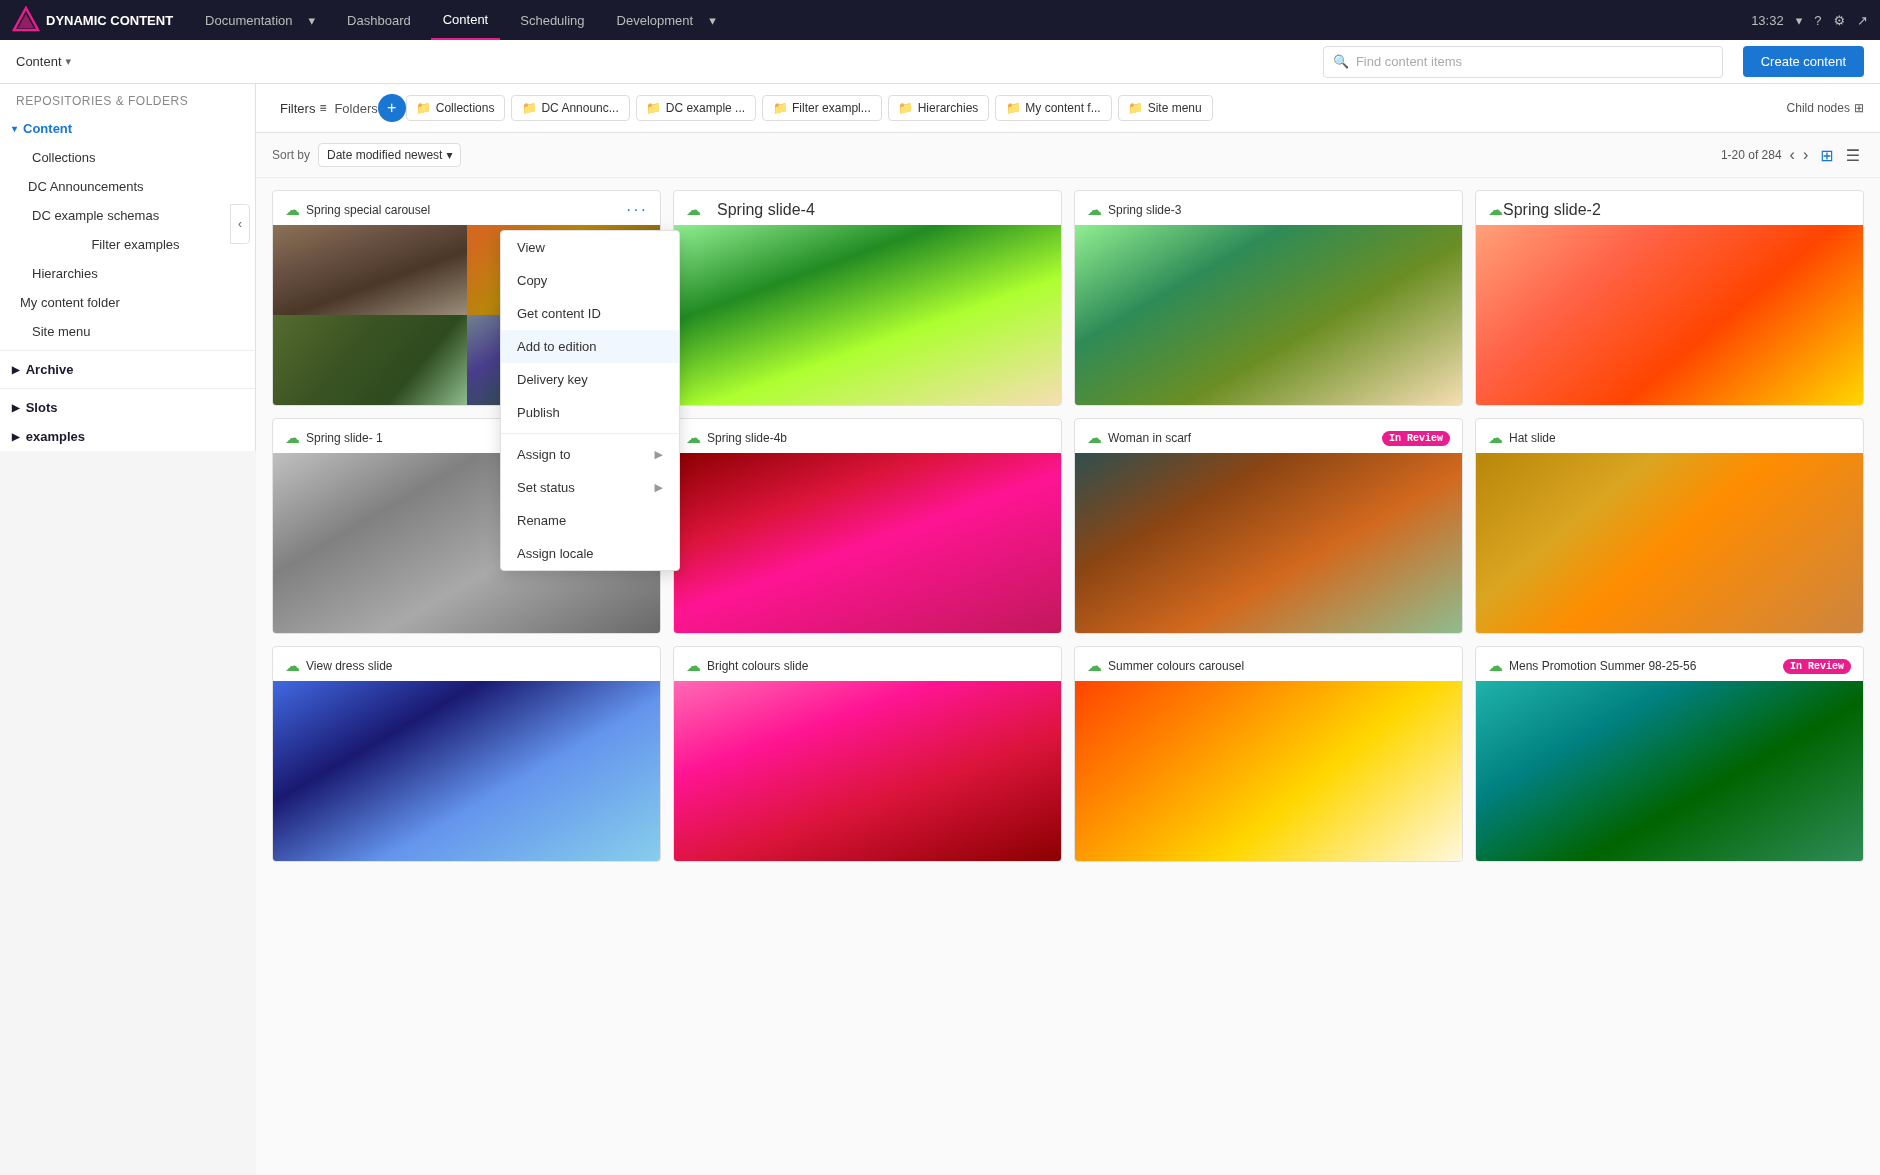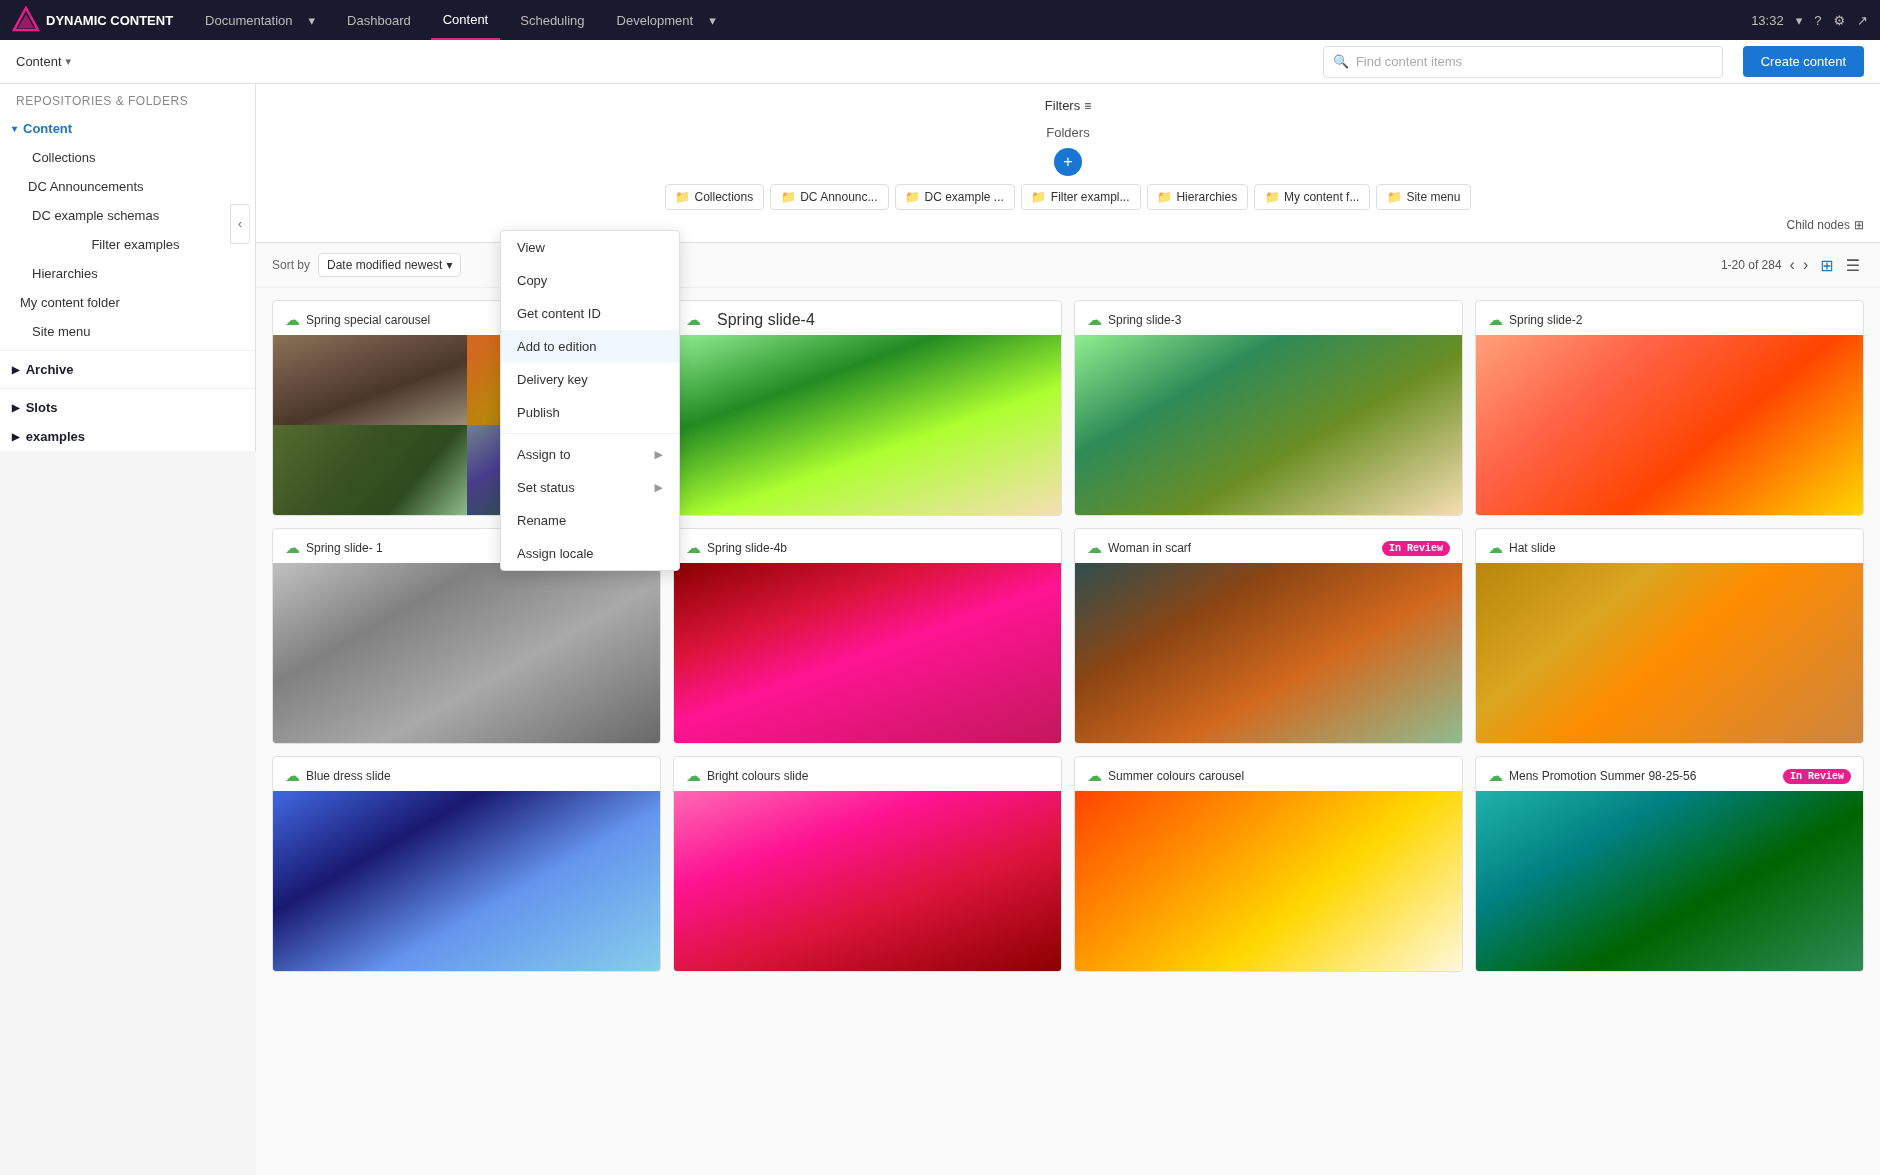--- a/index.html
+++ b/index.html
@@ -108,22 +108,20 @@
     
     .main { flex: 1; overflow-y: auto; padding: 0; background: #fafafa; }
 
     
     .toolbar {
       background: #fff;
       border-bottom: 1px solid #e0e0e0;
       padding: 10px 16px;
       display: flex;
       align-items: center;
-      gap: 8px;
-      flex-direction: column;
     }
     .filter-btn {
       display: flex; align-items: center; gap: 4px;
       font-size: 13px; color: #333; cursor: pointer; padding: 4px 8px;
     }
     .folder-tabs { display: flex; gap: 6px; overflow-x: auto; flex: 1; }
     .folder-tab {
       display: flex;
       align-items: center;
       gap: 4px;
@@ -465,21 +463,21 @@
         <div class="card-header">
           <span class="cloud-icon">☁</span>
           <span style="flex:1;margin-left:6px;font-size:12px;">Spring slide-3</span>
         </div>
         <div class="photo-spring3" style="width:100%;height:180px;background: linear-gradient(150deg, #90EE90 0%, #2E8B57 30%, #6B8E23 60%, #F5DEB3 100%);"></div>
       </div>
 
       <div class="content-card">
         <div class="card-header">
           <span class="cloud-icon">☁</span>
-          <span style="flex:1;margin-left:6px;font-size:12px;">Spring slide-2</span>
+          <span style="flex:1;font-size:16px;">Spring slide-2</span>
         </div>
         <div class="photo-spring2" style="width:100%;height:180px;"></div>
       </div>
 
       <div class="content-card">
         <div class="card-header">
           <span class="cloud-icon">☁</span>
           <span style="flex:1;margin-left:6px;font-size:12px;">Spring slide- 1</span>
         </div>
         <div class="photo-slide1" style="width:100%;height:180px;"></div>
@@ -506,21 +504,21 @@
         <div class="card-header">
           <span class="cloud-icon">☁</span>
           <span style="flex:1;margin-left:6px;font-size:12px;">Hat slide</span>
         </div>
         <div class="photo-hat" style="width:100%;height:180px;"></div>
       </div>
 
       <div class="content-card">
         <div class="card-header">
           <span class="cloud-icon">☁</span>
-          <span style="flex:1;margin-left:6px;font-size:12px;">Blue dress slide</span>
+          <span style="flex:1;margin-left:6px;font-size:12px;">View dress slide</span>
         </div>
         <div class="photo-blue-dress" style="width:100%;height:180px;"></div>
       </div>
 
       <div class="content-card">
         <div class="card-header">
           <span class="cloud-icon">☁</span>
           <span style="flex:1;margin-left:6px;font-size:12px;">Bright colours slide</span>
         </div>
         <div class="photo-bright" style="width:100%;height:180px;"></div>

